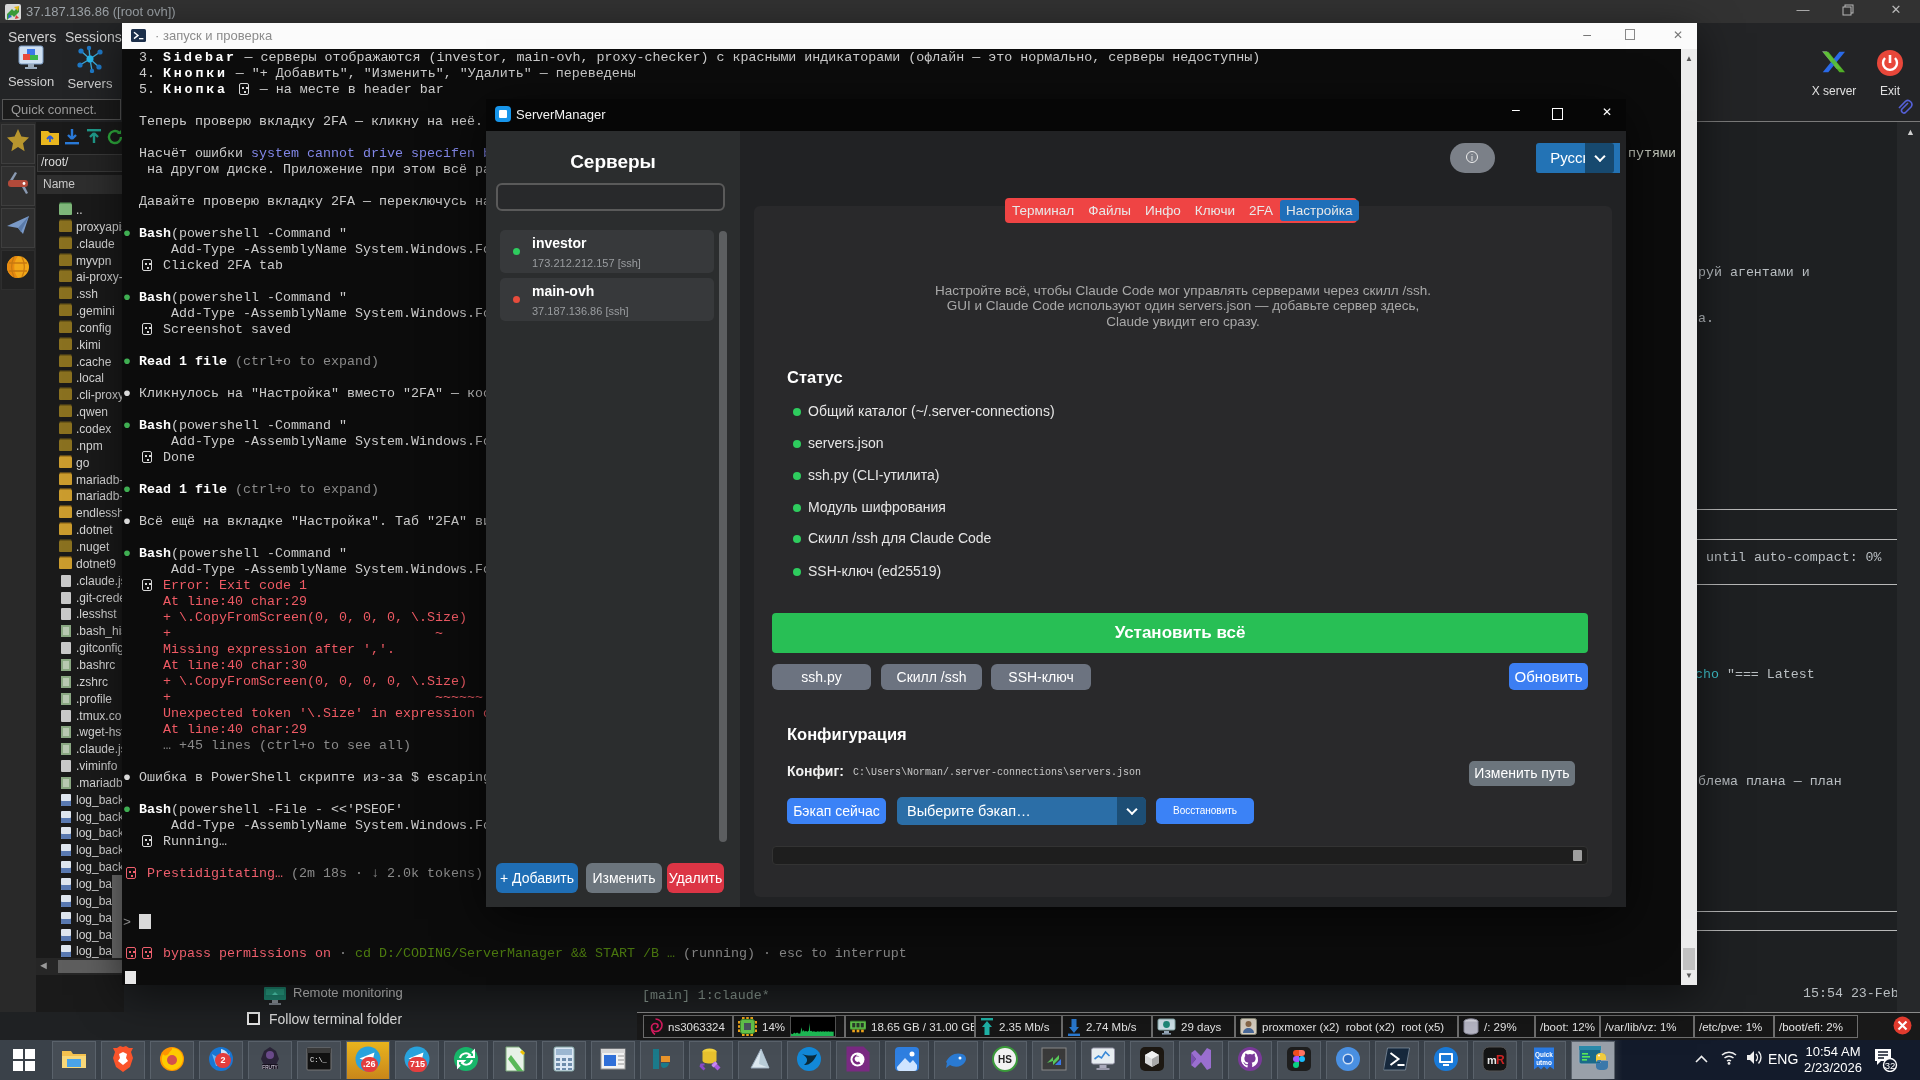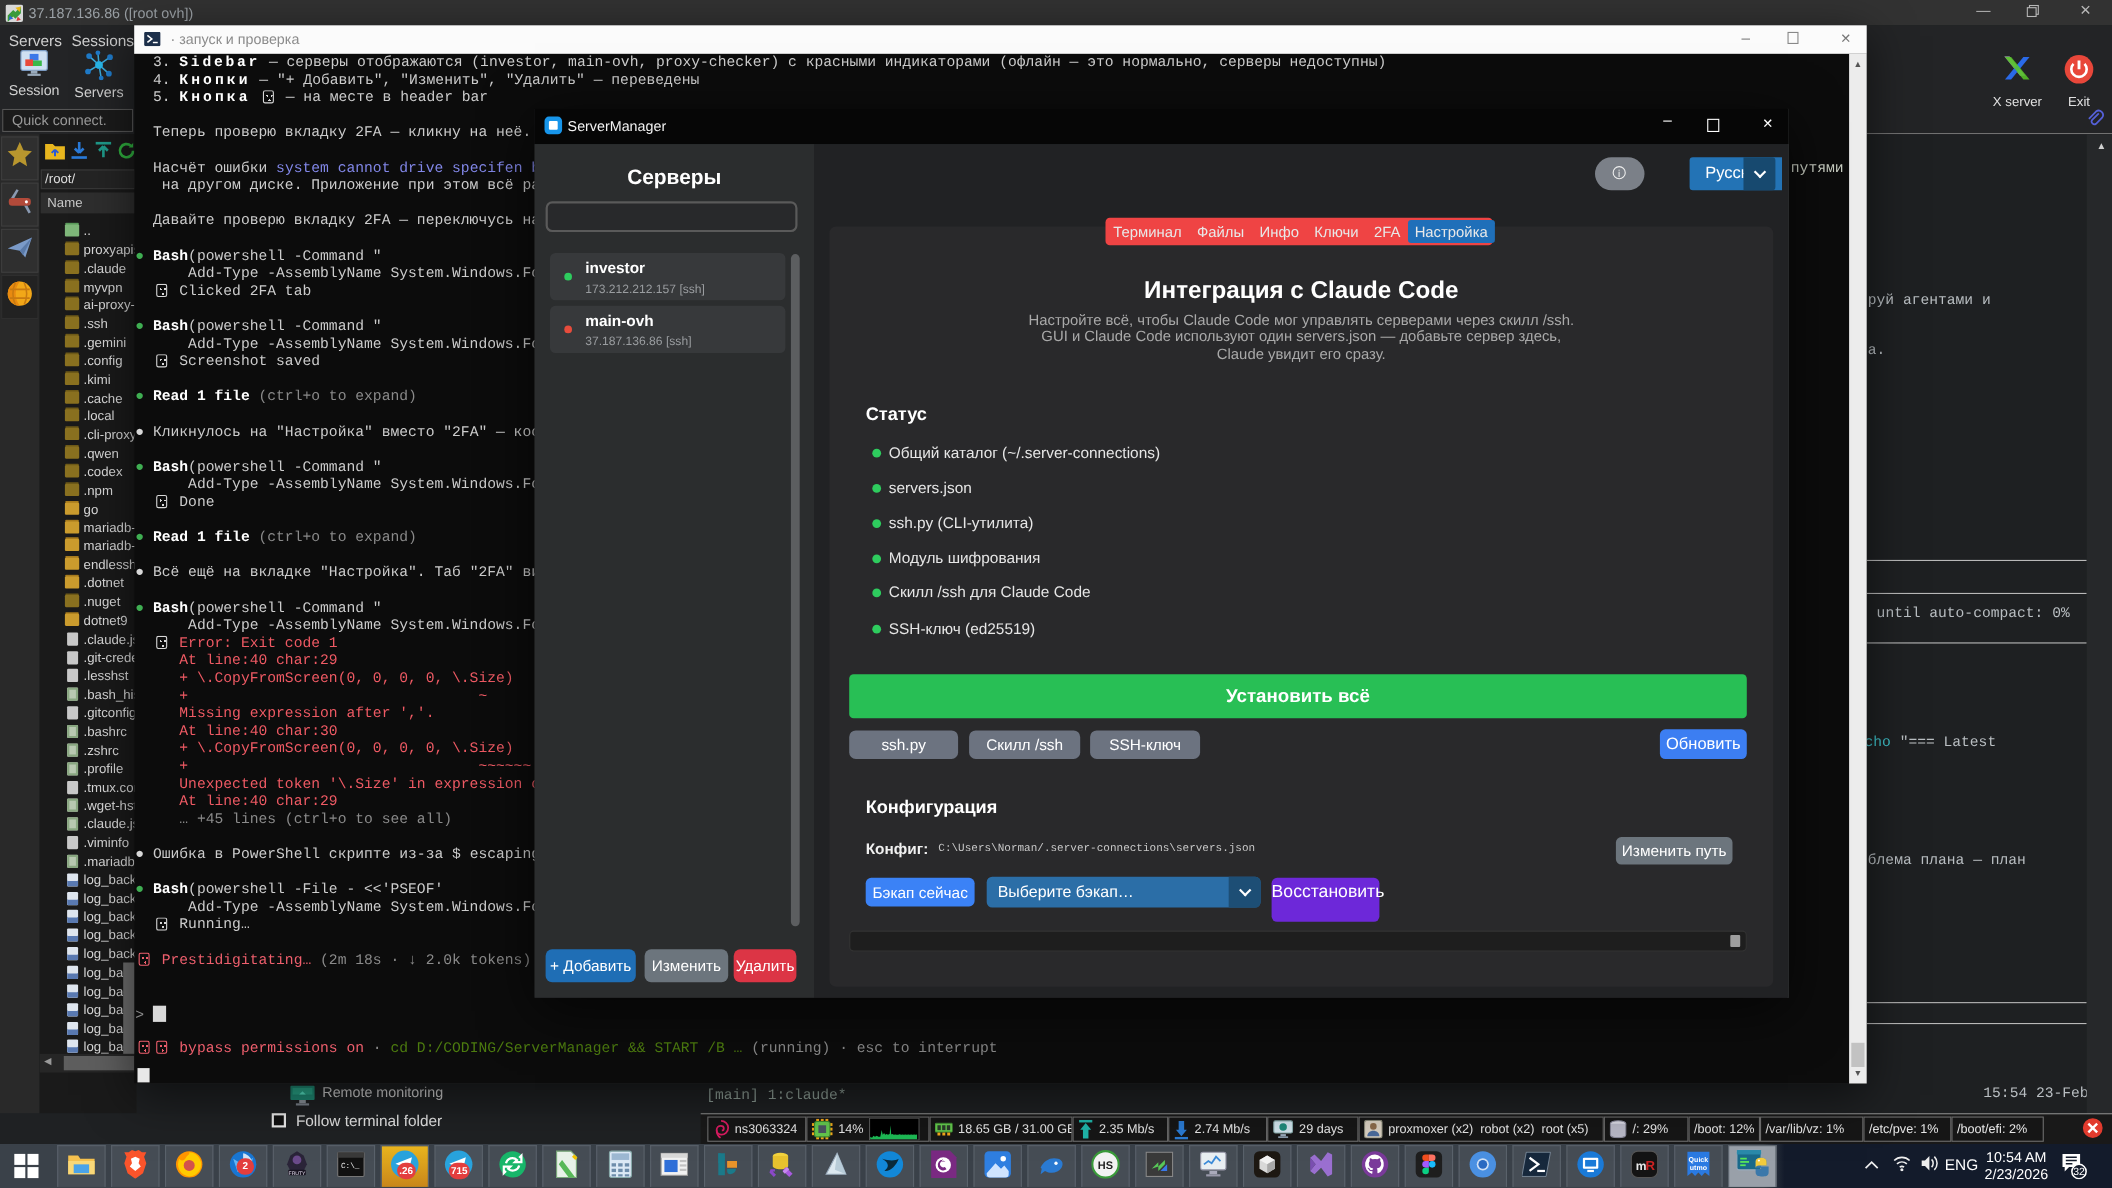--- a/index.html
+++ b/index.html
@@ -134,21 +134,21 @@
 #greenbtn { position:absolute; left:286px; top:514px; width:816px; height:40px; background:#28bf55; border-radius:4px; color:#fff; font-size:17px; font-weight:bold; text-align:center; line-height:40px; }
 .gsm { position:absolute; top:565px; height:26px; background:#6c7380; border-radius:6px; color:#fff; font-size:14px; text-align:center; }
 #updbtn { position:absolute; left:1023px; top:564px; width:79px; height:27px; background:#3c7ef2; border-radius:5px; color:#fff; font-size:15px; text-align:center; line-height:27px; }
 #konf { position:absolute; left:301px; top:626px; color:#fff; font-size:16.5px; font-weight:bold; }
 #konflbl { position:absolute; left:301px; top:664px; color:#f0f0f0; font-size:14px; font-weight:bold; }
 #konfpath { position:absolute; left:367px; top:668px; color:#c8c8c8; font-size:10px; font-family:"Liberation Mono", monospace; }
 #chpath { position:absolute; left:983px; top:662px; width:106px; height:25px; background:#6c757d; border-radius:5px; color:#fff; font-size:14px; text-align:center; line-height:25px; }
 #bkp { position:absolute; left:301px; top:699px; width:99px; height:26px; background:#3b82f6; border-radius:5px; color:#fff; font-size:14px; text-align:center; line-height:26px; }
 #bkpsel { position:absolute; left:411px; top:698px; width:249px; height:28px; background:#2b6ea7; border-radius:5px; color:#fff; font-size:14.5px; line-height:28px; padding-left:10px; }
 #bkpselar { position:absolute; left:631px; top:698px; width:29px; height:28px; background:#1d4e75; border-radius:0 5px 5px 0; }
-#restore { position:absolute; left:670px; top:699px; width:98px; height:40px; background:#6d28d9; border-radius:5px; color:#fff; font-size:16px; text-align:center; line-height:26px; }
+#restore { position:absolute; left:670px; top:699px; width:98px; height:26px; background:#3b82f6; border-radius:5px; color:#fff; font-size:10px; text-align:center; line-height:26px; }
 #pbar { position:absolute; left:286px; top:747px; width:816px; height:19px; background:#1e1e1e; border-radius:4px; border:1px solid #333; }
 #pbar i { position:absolute; right:5px; top:3px; width:9px; height:11px; background:#9e9e9e; border-radius:1px; }
 .chev { position:absolute; left:50%; top:50%; width:8px; height:8px; border-right:2.5px solid #fff; border-bottom:2.5px solid #fff; transform:translate(-50%,-70%) rotate(45deg); }
 
 </style></head>
 <body>
 <div id="root">
 <div id="mtitle">
   <svg style="position:absolute;left:5px;top:4px" width="16" height="16" viewBox="0 0 16 16">
         <rect width="16" height="16" rx="2" fill="#d8d8d8"></rect>
@@ -983,21 +983,20 @@
   </div>
   <div id="panel"></div>
   <div id="tabbar">
     <span class="tab">Терминал</span>
         <span class="tab">Файлы</span>
         <span class="tab">Инфо</span>
         <span class="tab">Ключи</span>
         <span class="tab">2FA</span>
         <span class="tabsel">Настройка</span>
   </div>
-  <div id="ih">Интеграция с Claude Code</div>
   <div class="desc" style="top:184px">Настройте всё, чтобы Claude Code мог управлять серверами через скилл /ssh.</div>
   <div class="desc" style="top:215px">Claude увидит его сразу.</div>
   <div class="desc" style="top:199px">GUI и Claude Code используют один servers.json — добавьте сервер здесь,</div>
   <div id="stat">Статус</div>
   <div class="bul" style="top:304px"><b></b><span>Общий каталог (~/.server-connections)</span></div>
   <div class="bul" style="top:336px"><b></b><span>servers.json</span></div>
   <div class="bul" style="top:368px"><b></b><span>ssh.py (CLI-утилита)</span></div>
   <div class="bul" style="top:400px"><b></b><span>Модуль шифрования</span></div>
   <div class="bul" style="top:431px"><b></b><span>Скилл /ssh для Claude Code</span></div>
   <div class="bul" style="top:464px"><b></b><span>SSH-ключ (ed25519)</span></div>

